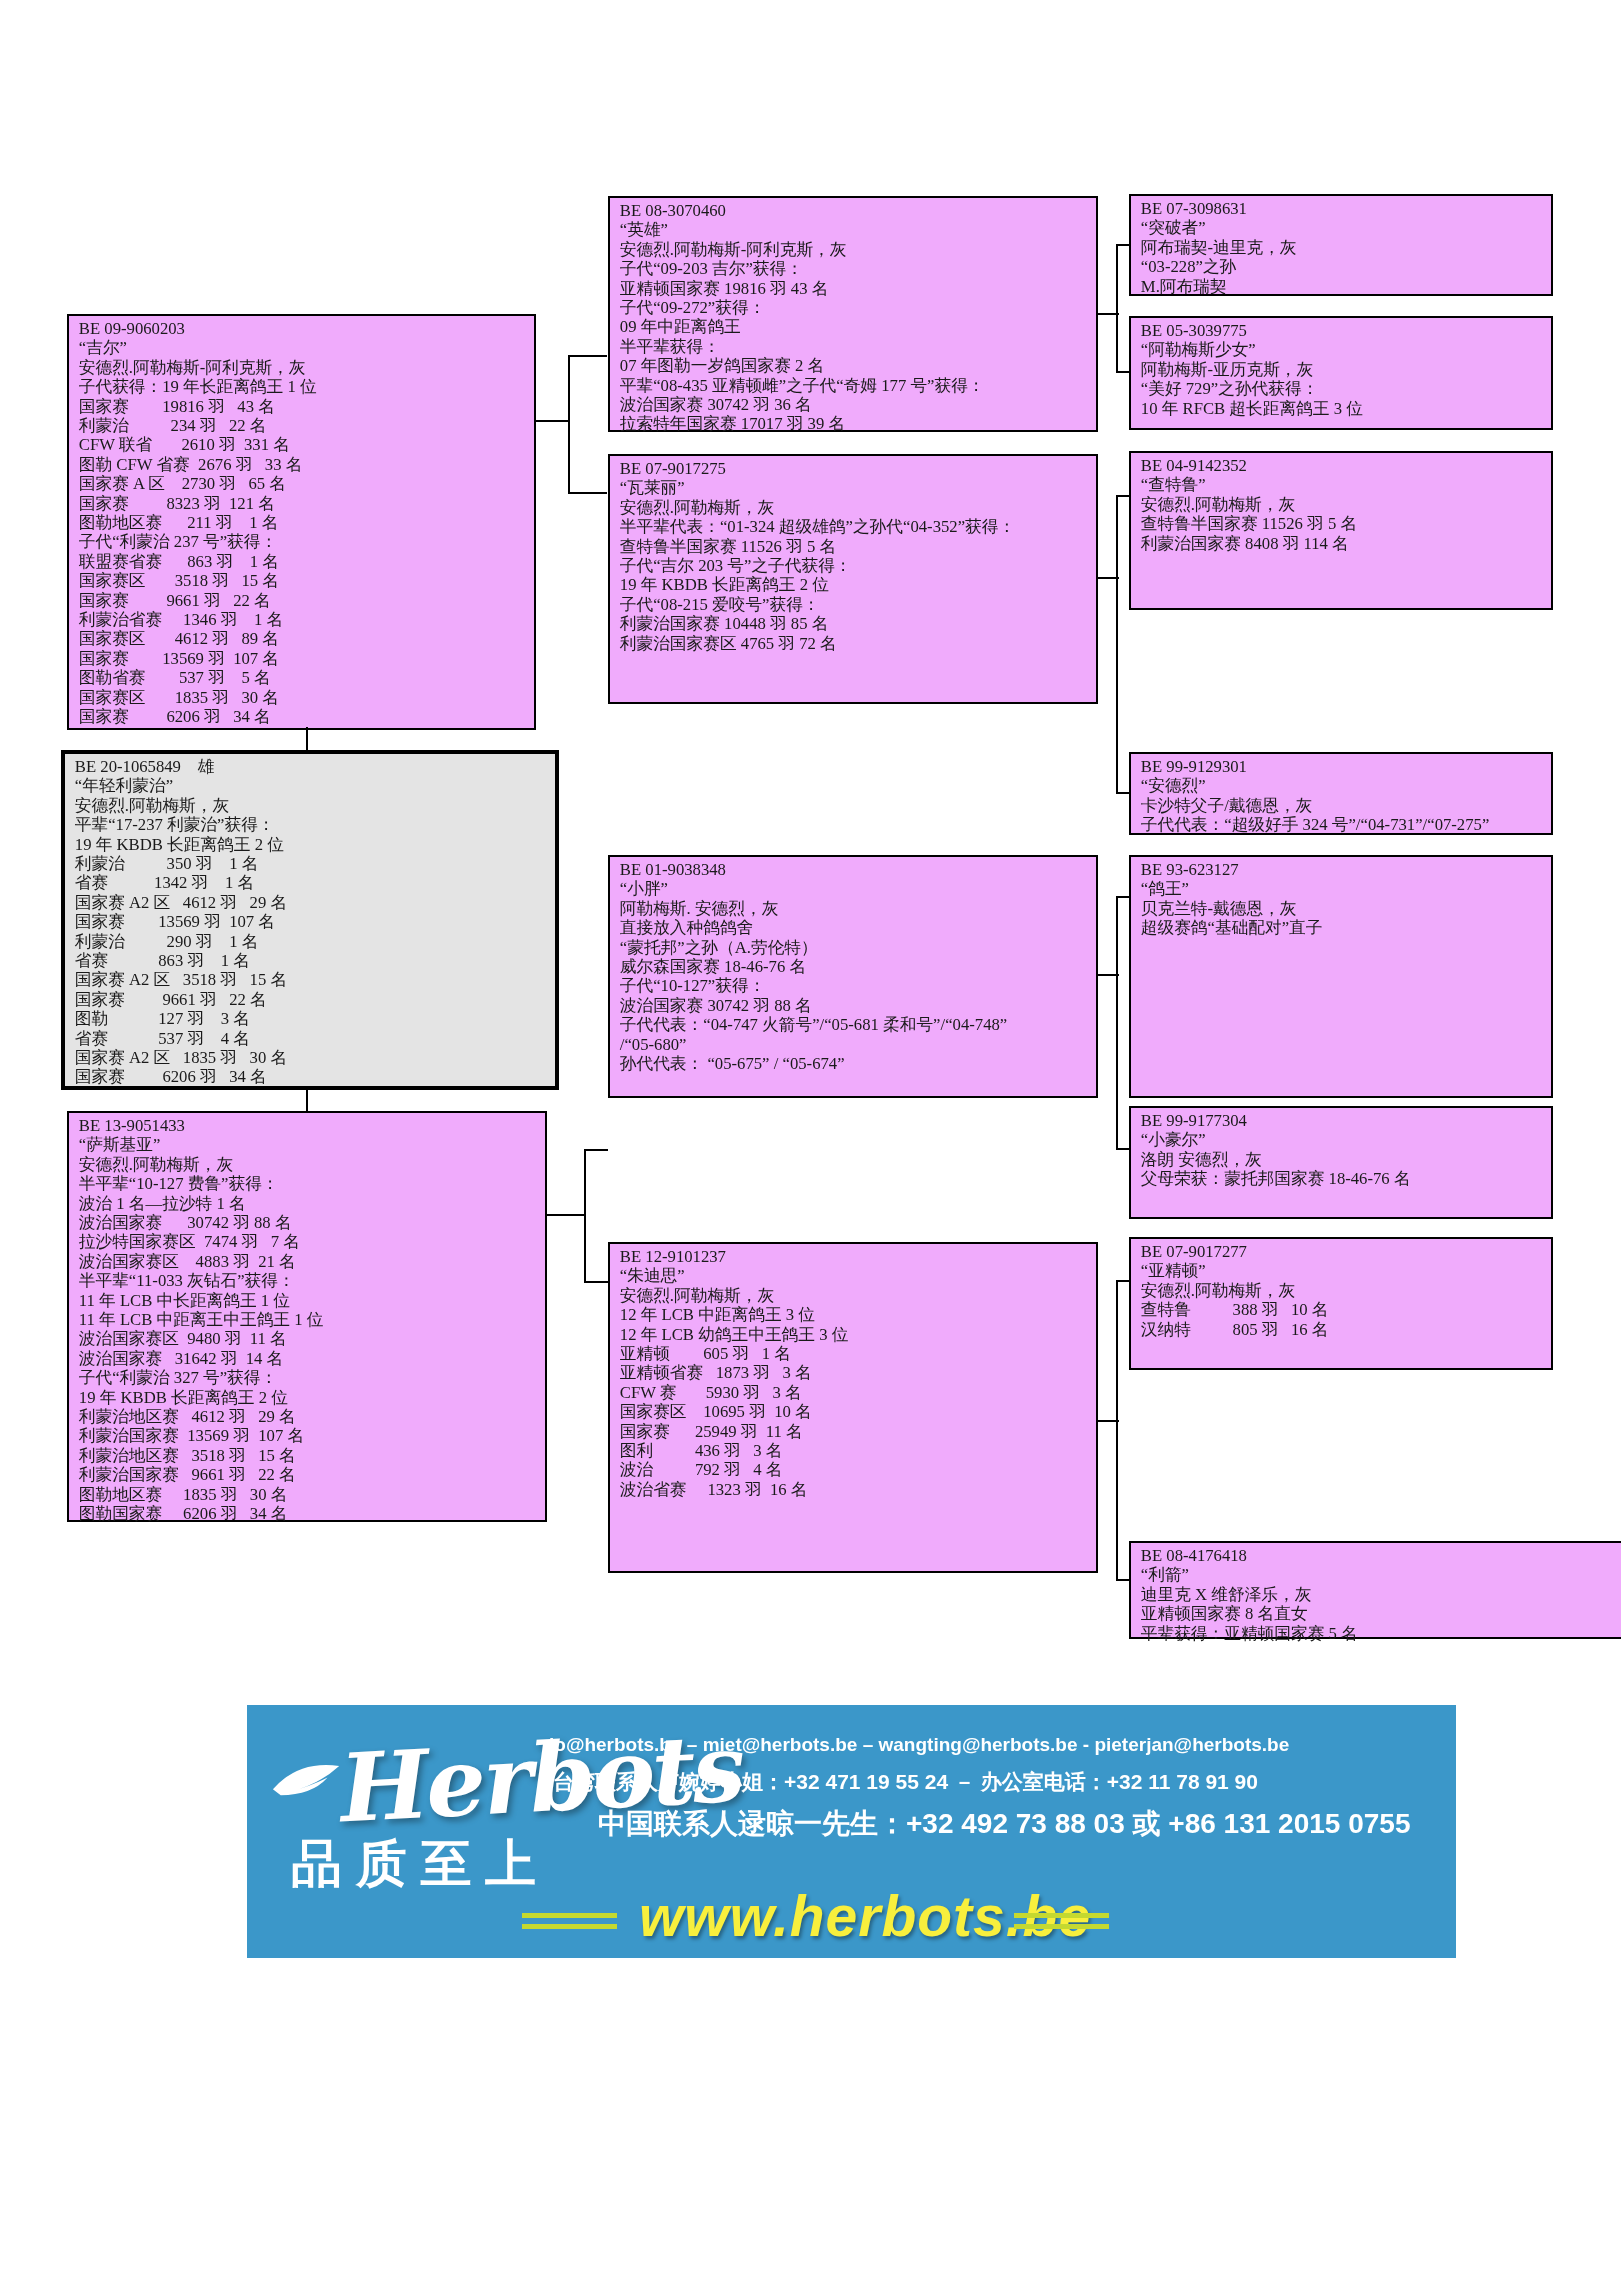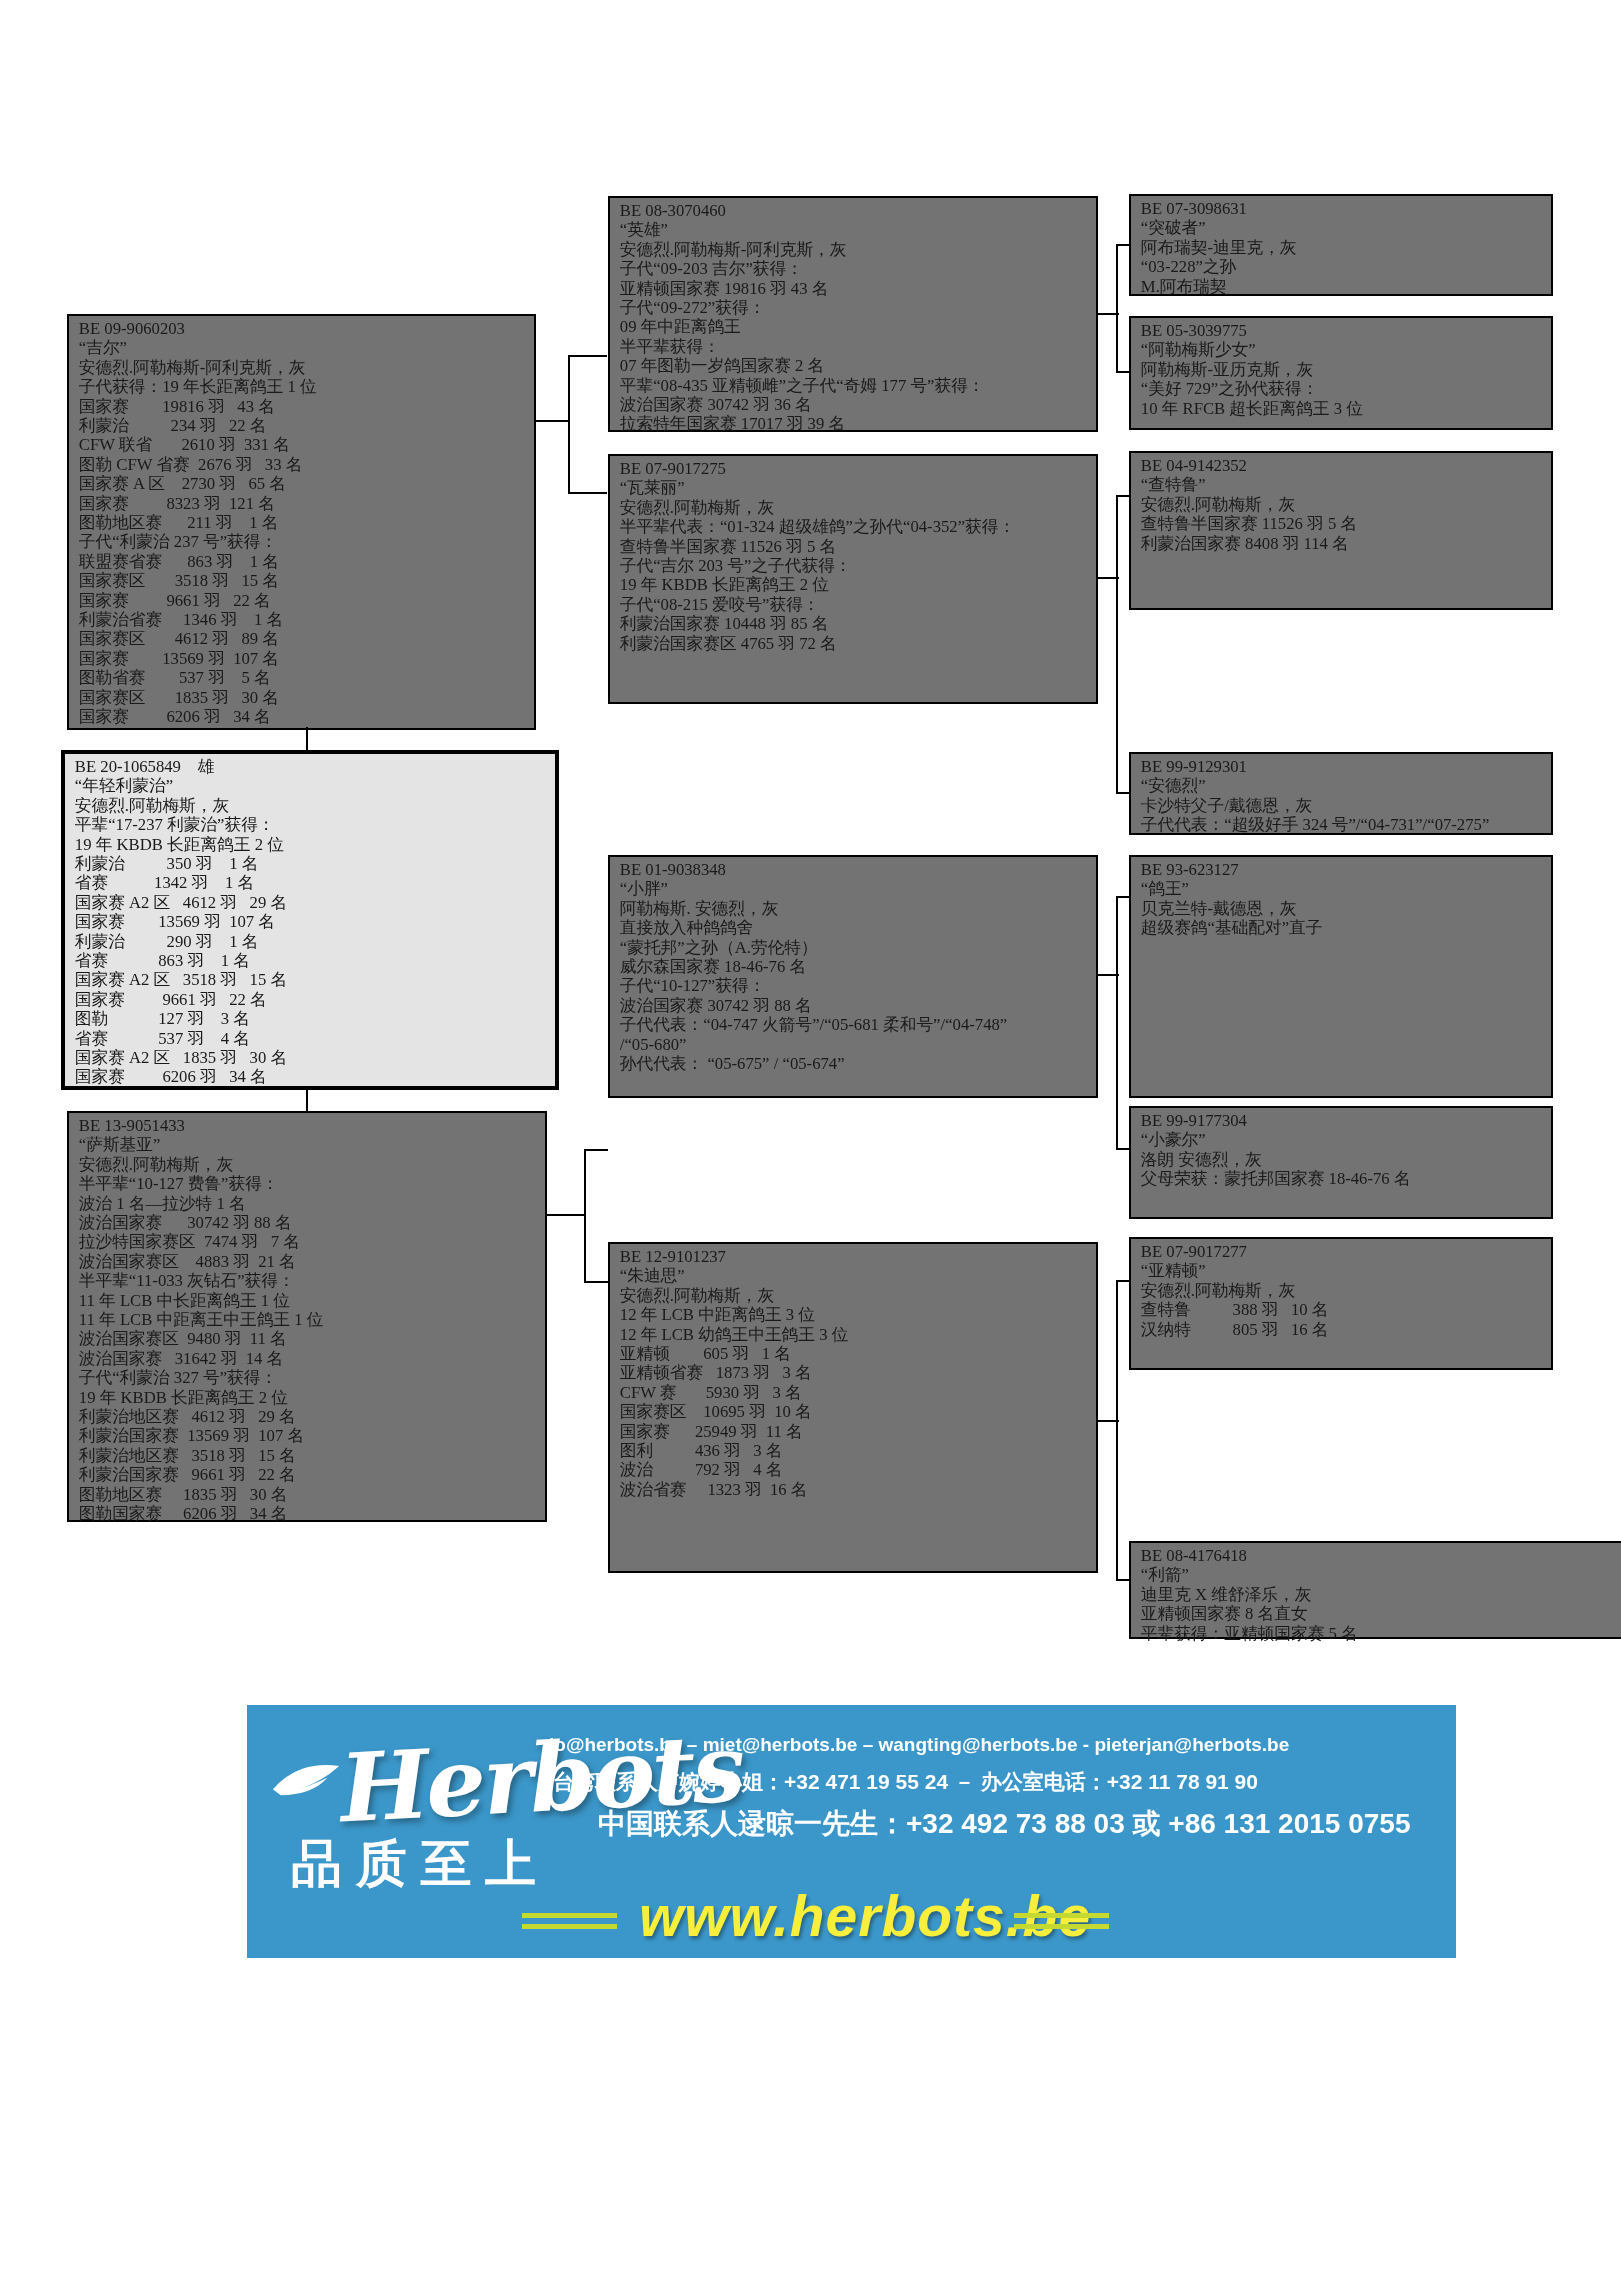--- a/index.html
+++ b/index.html
@@ -1,18 +1,18 @@
 <!DOCTYPE html>
 <html><head>
 <meta charset="utf-8">
 <style>
   html,body{margin:0;padding:0;background:#ffffff;}
   #page{position:relative;width:1621px;height:2293px;background:#ffffff;overflow:hidden;
         font-family:"Liberation Serif","DejaVu Serif",serif;color:#1a1a1a;}
-  .pbox{position:absolute;border:2px solid #000;background:#737373;box-sizing:border-box;
+  .pbox{position:absolute;border:2px solid #000;background:#f0abfc;box-sizing:border-box;
         padding:2.9px 5.9px 2px 9.8px;font-size:16.7px;line-height:19.4px;}
   .pbox .ln{white-space:pre;}
   #boxB{border-width:4.9px;background:#e4e4e4;}
   .cn{position:absolute;background:#000;}
   
   #banner{position:absolute;left:247px;top:1705px;width:1209px;height:253px;background:#3b97c9;}
   #logo{position:absolute;left:93px;top:17.6px;font-family:"DejaVu Serif",serif;
         font-style:italic;font-weight:bold;font-size:94px;color:#ffffff;letter-spacing:-2.9px;
         text-shadow:2.9px 3.9px 5.9px rgba(0,0,0,.35);transform:rotate(-3deg);}
   #tagline{position:absolute;left:44px;top:125px;font-size:51px;font-weight:bold;color:#ffffff;

